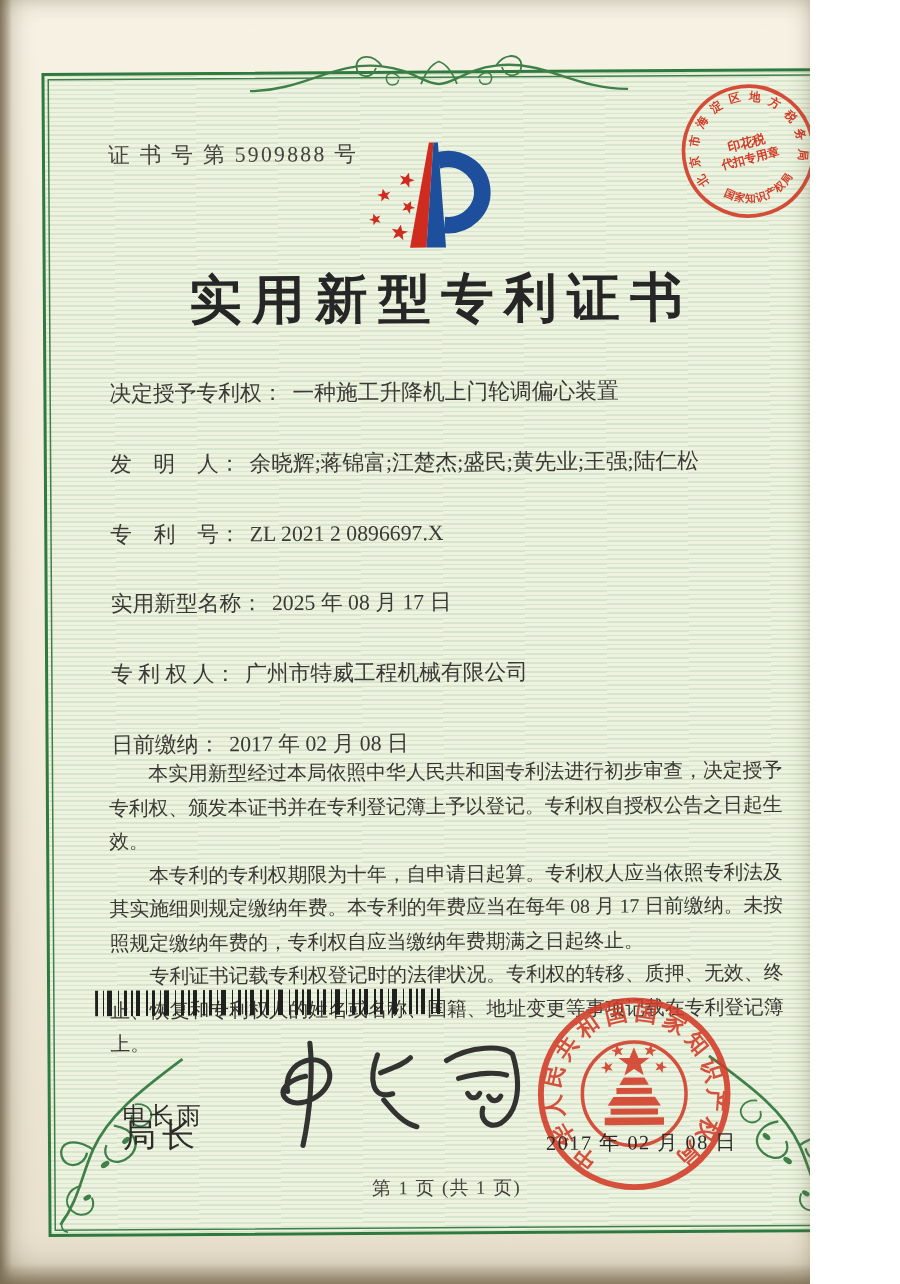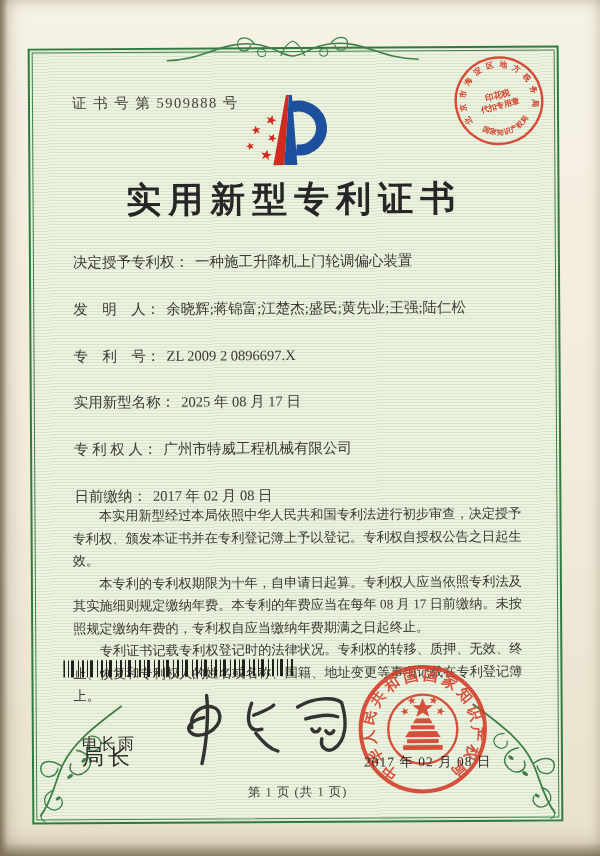--- a/index.html
+++ b/index.html
@@ -1,17 +1,17 @@
 <!DOCTYPE html>
 <html><head>
 <meta charset="utf-8">
 <style>
   html,body{margin:0;padding:0;}
   .page{
-    position:relative;width:600px;height:856px;overflow:hidden;
+    position:relative;width:540px;height:856px;overflow:hidden;
     background:linear-gradient(180deg,#f6f2e4 0%,#f1ebda 55%,#e9e1cd 100%);
     font-family:"Liberation Serif","DejaVu Serif",serif;color:#3d3b38;
   }
   .page::before{
     content:"";position:absolute;inset:0;pointer-events:none;z-index:9;
     box-shadow:inset 14px 0 20px -12px rgba(90,75,50,.5),
                inset -8px 0 14px -10px rgba(120,105,80,.35),
                inset 0 -20px 26px -16px rgba(90,75,50,.55),
                inset 0 12px 16px -12px rgba(120,105,80,.25);
   }
@@ -154,21 +154,21 @@
 
     <div class="title">实用新型专利证书</div>
 
     <div class="field f0">
       <span class="lbl">决定授予专利权：</span><span class="val">一种施工升降机上门轮调偏心装置</span>
     </div>
     <div class="field f1">
       <span class="lbl">发　明　人：</span><span class="val">余晓辉;蒋锦富;江楚杰;盛民;黄先业;王强;陆仁松</span>
     </div>
     <div class="field f2">
-      <span class="lbl">专　利　号：</span><span class="val">ZL 2009 2 0896697.X</span>
+      <span class="lbl">专　利　号：</span><span class="val">ZL 2021 2 0896697.X</span>
     </div>
     <div class="field f3">
       <span class="lbl">实用新型名称：</span><span class="val">2025 年 08 月 17 日</span>
     </div>
     <div class="field f4">
       <span class="lbl">专 利 权 人：</span><span class="val">广州市特威工程机械有限公司</span>
     </div>
     <div class="field f5">
       <span class="lbl">日前缴纳：</span><span class="val">2017 年 02 月 08 日</span>
     </div>

